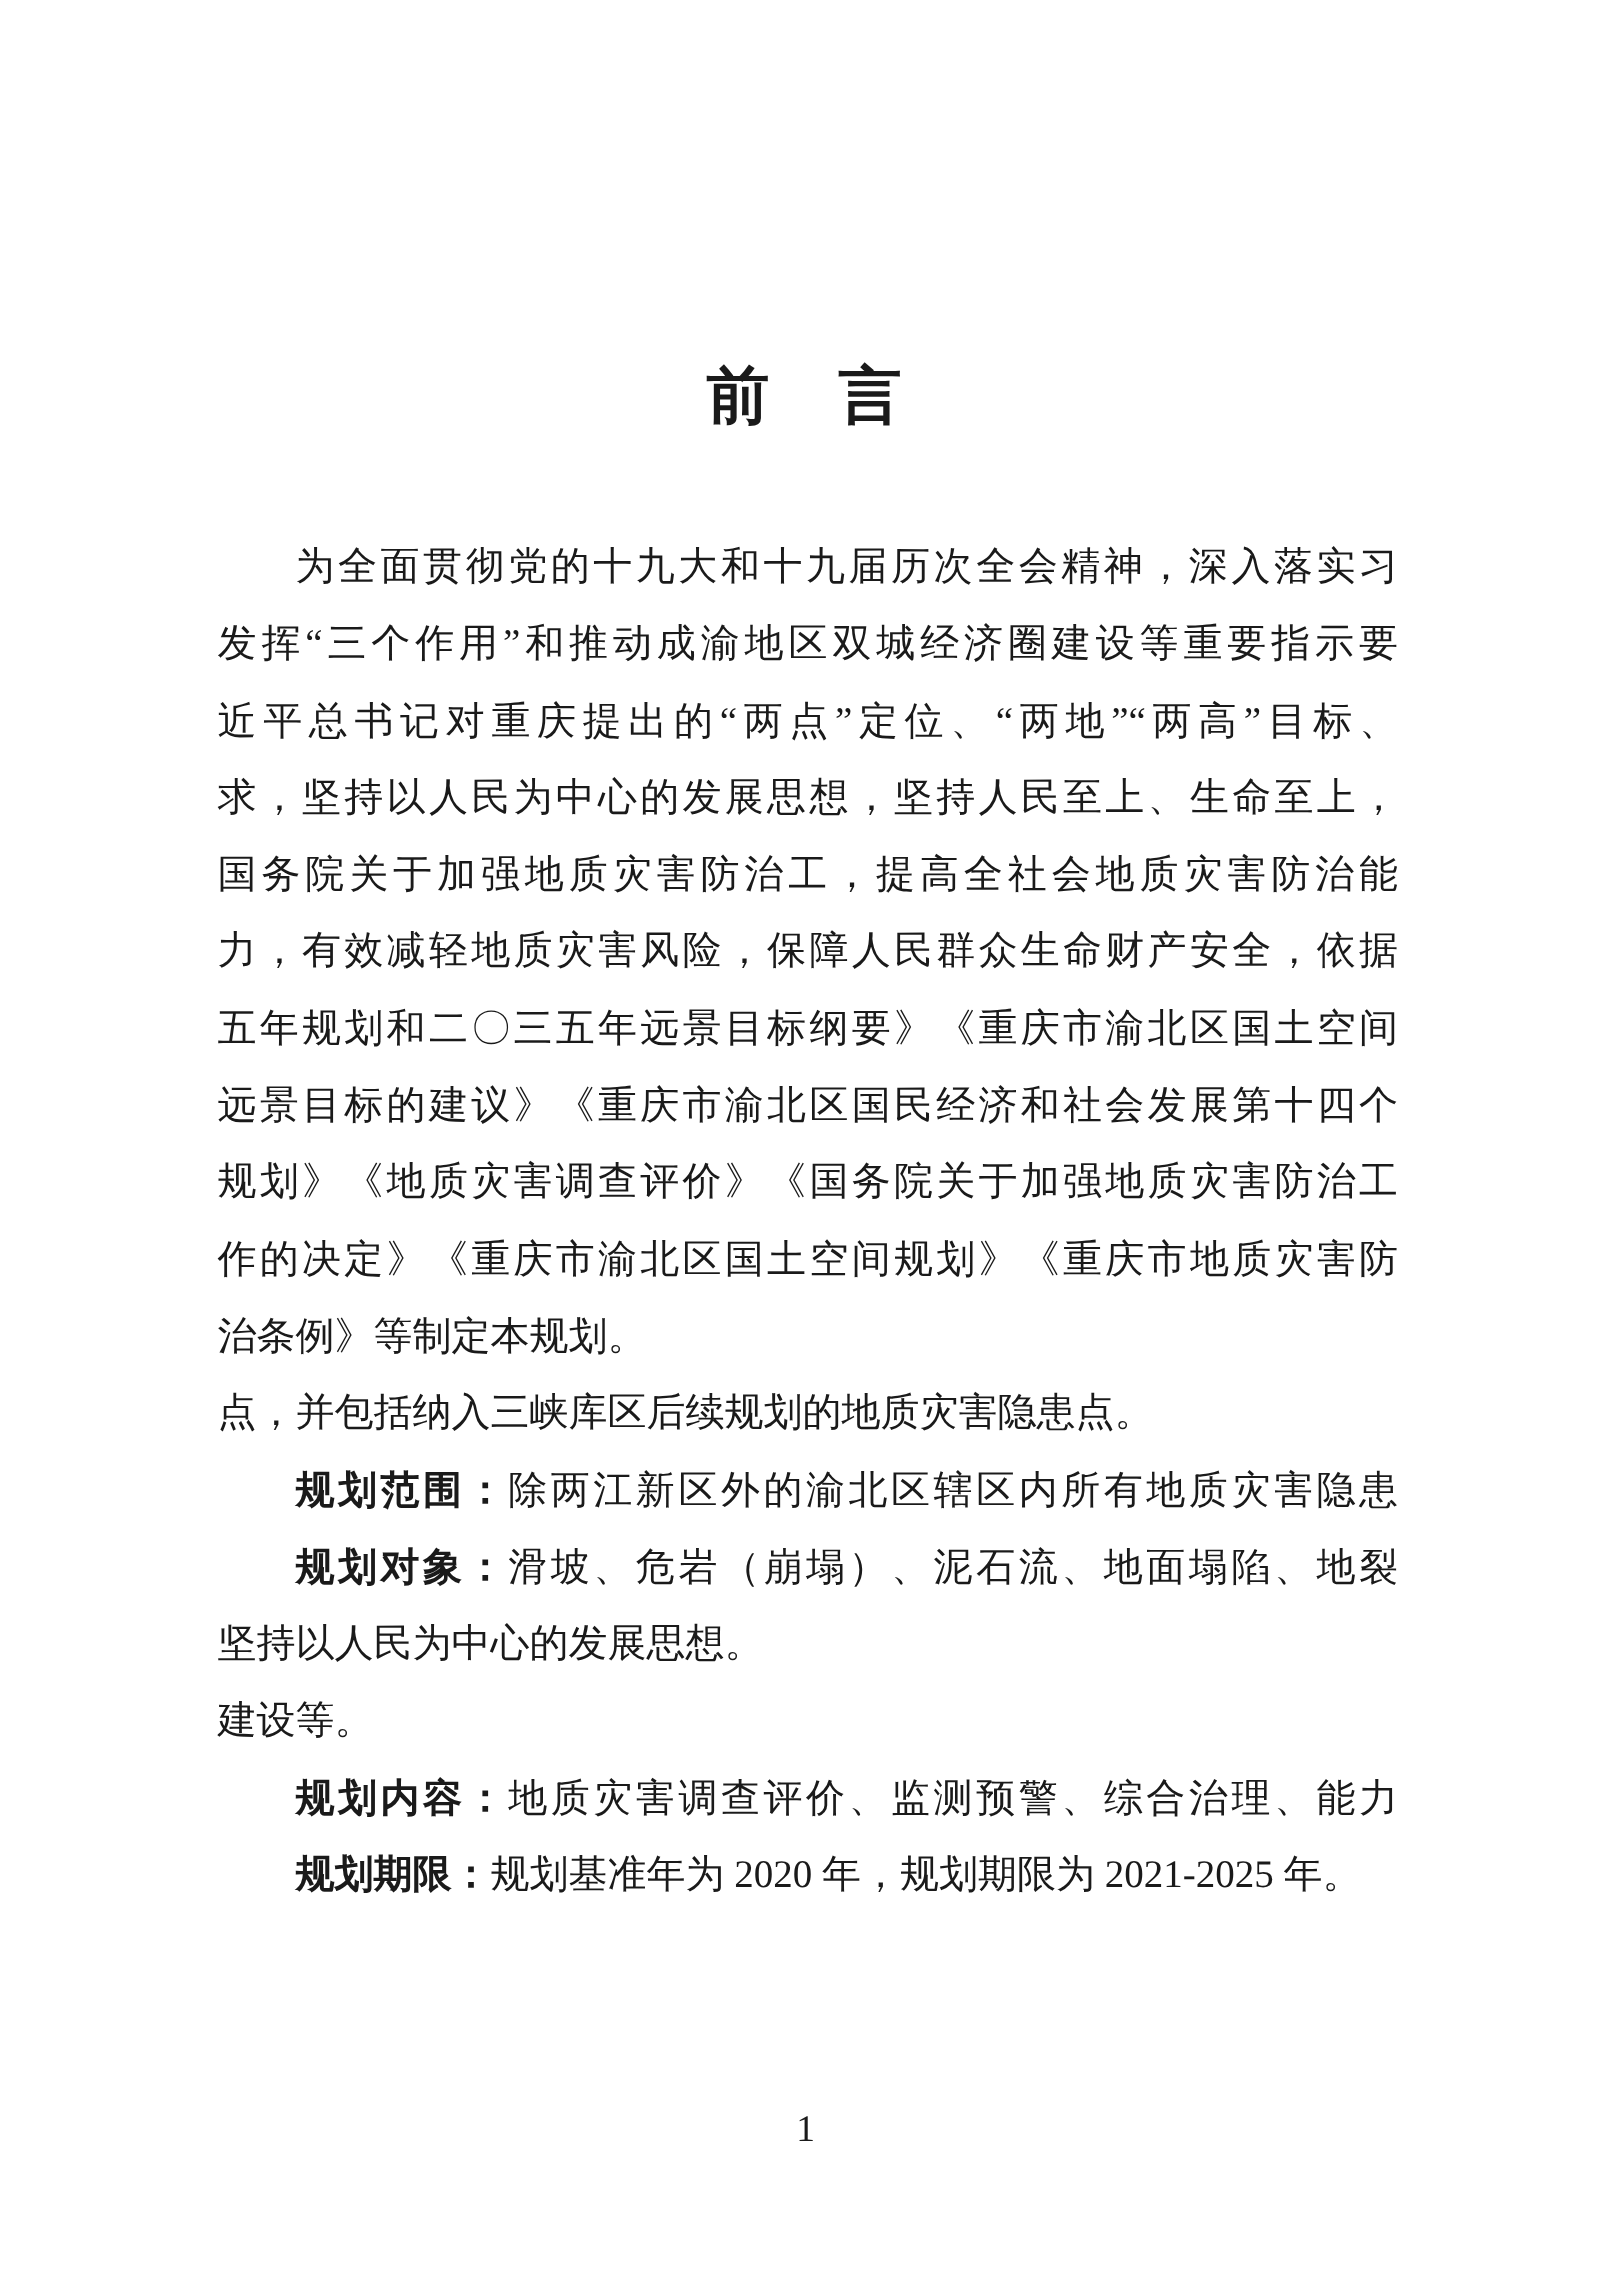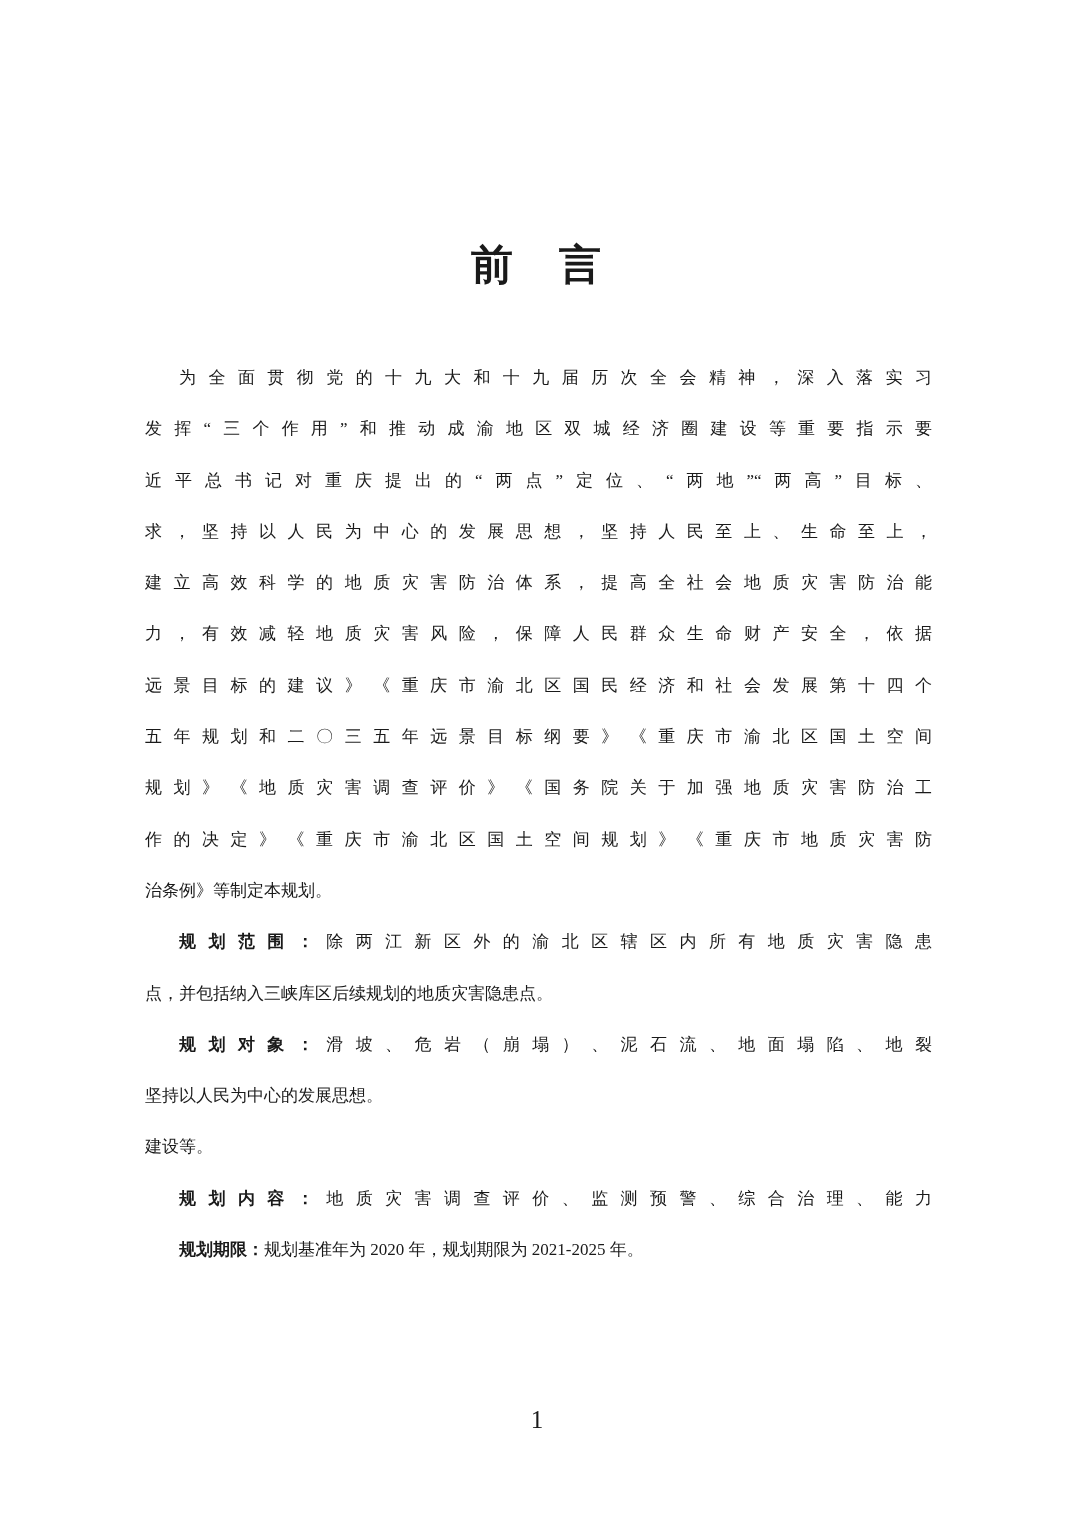--- a/index.html
+++ b/index.html
@@ -31,21 +31,21 @@
   }
   .body-text {
     position: absolute;
     top: 352px;
     left: 145px;
     width: 787px;
   }
   .line {
     height: 51.3px;
     line-height: 51.3px;
-    font-size: 17px;
+    font-size: 26px;
     overflow: hidden;
   }
   .just {
     text-align: justify;
     text-align-last: justify;
     text-justify: inter-character;
   }
   .indent {
     text-indent: 2em;
   }
@@ -70,32 +70,32 @@
 <div class="page">
 
   <div class="doc-title">前　言</div>
 
   <div class="body-text">
 
     <div class="line just indent">为全面贯彻党的十九大和十九届历次全会精神，深入落实习</div>
     <div class="line just">发挥“三个作用”和推动成渝地区双城经济圈建设等重要指示要</div>
     <div class="line just">近平总书记对重庆提出的“两点”定位、“两地”“两高”目标、</div>
     <div class="line just">求，坚持以人民为中心的发展思想，坚持人民至上、生命至上，</div>
-    <div class="line just">建立高效科学的地质灾害防治体系，提高全社会地质灾害防治能</div>
+    <div class="line just">国务院关于加强地质灾害防治工，提高全社会地质灾害防治能</div>
     <div class="line just">力，有效减轻地质灾害风险，保障人民群众生命财产安全，依据</div>
+    <div class="line just">五年规划和二〇三五年远景目标纲要》《重庆市渝北区国土空间</div>
     <div class="line just">远景目标的建议》《重庆市渝北区国民经济和社会发展第十四个</div>
-    <div class="line just">五年规划和二〇三五年远景目标纲要》《重庆市渝北区国土空间</div>
     <div class="line just">规划》《地质灾害调查评价》《国务院关于加强地质灾害防治工</div>
     <div class="line just">作的决定》《重庆市渝北区国土空间规划》《重庆市地质灾害防</div>
     <div class="line">治条例》等制定本规划。</div>
 
+    <div class="line">点，并包括纳入三峡库区后续规划的地质灾害隐患点。</div>
     <div class="line just indent">
       <span class="label">规划范围：</span><span>除两江新区外的渝北区辖区内所有地质灾害隐患</span>
     </div>
-    <div class="line">点，并包括纳入三峡库区后续规划的地质灾害隐患点。</div>
 
     <div class="line just indent">
       <span class="label">规划对象：</span><span>滑坡、危岩（崩塌）、泥石流、地面塌陷、地裂</span>
     </div>
     <div class="line">坚持以人民为中心的发展思想。</div>
 
     <div class="line">建设等。</div>
     <div class="line just indent">
       <span class="label">规划内容：</span><span>地质灾害调查评价、监测预警、综合治理、能力</span>
     </div>

